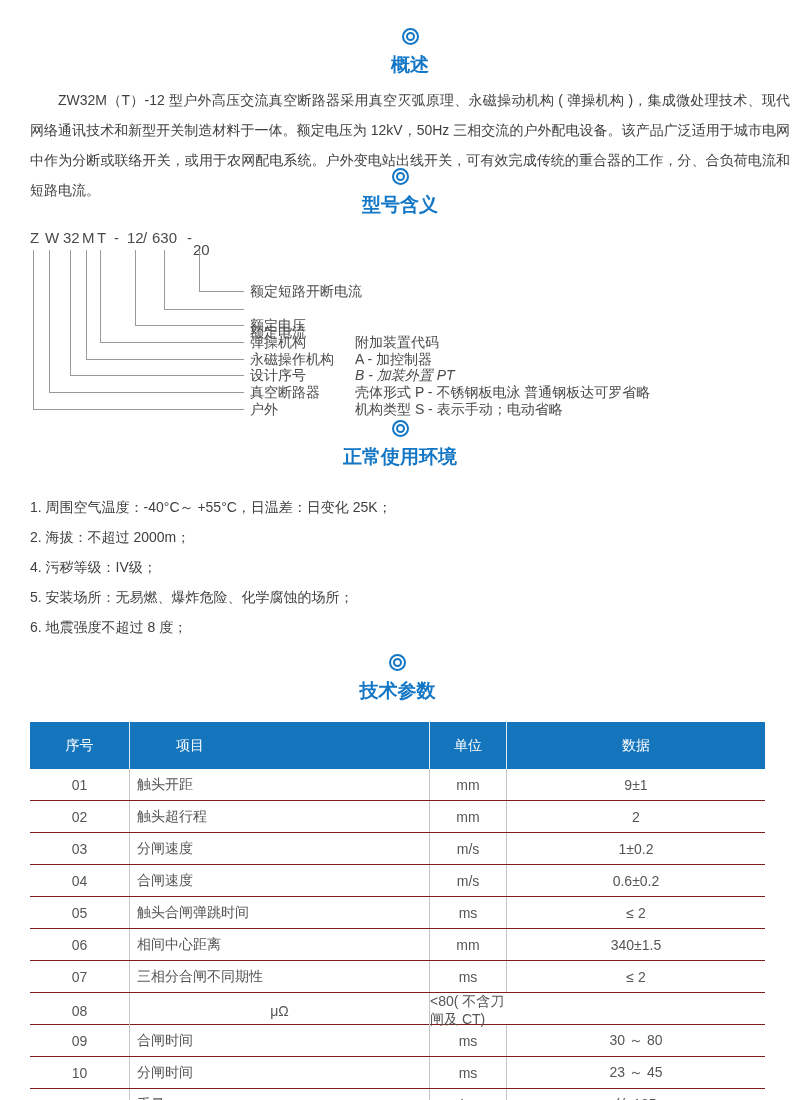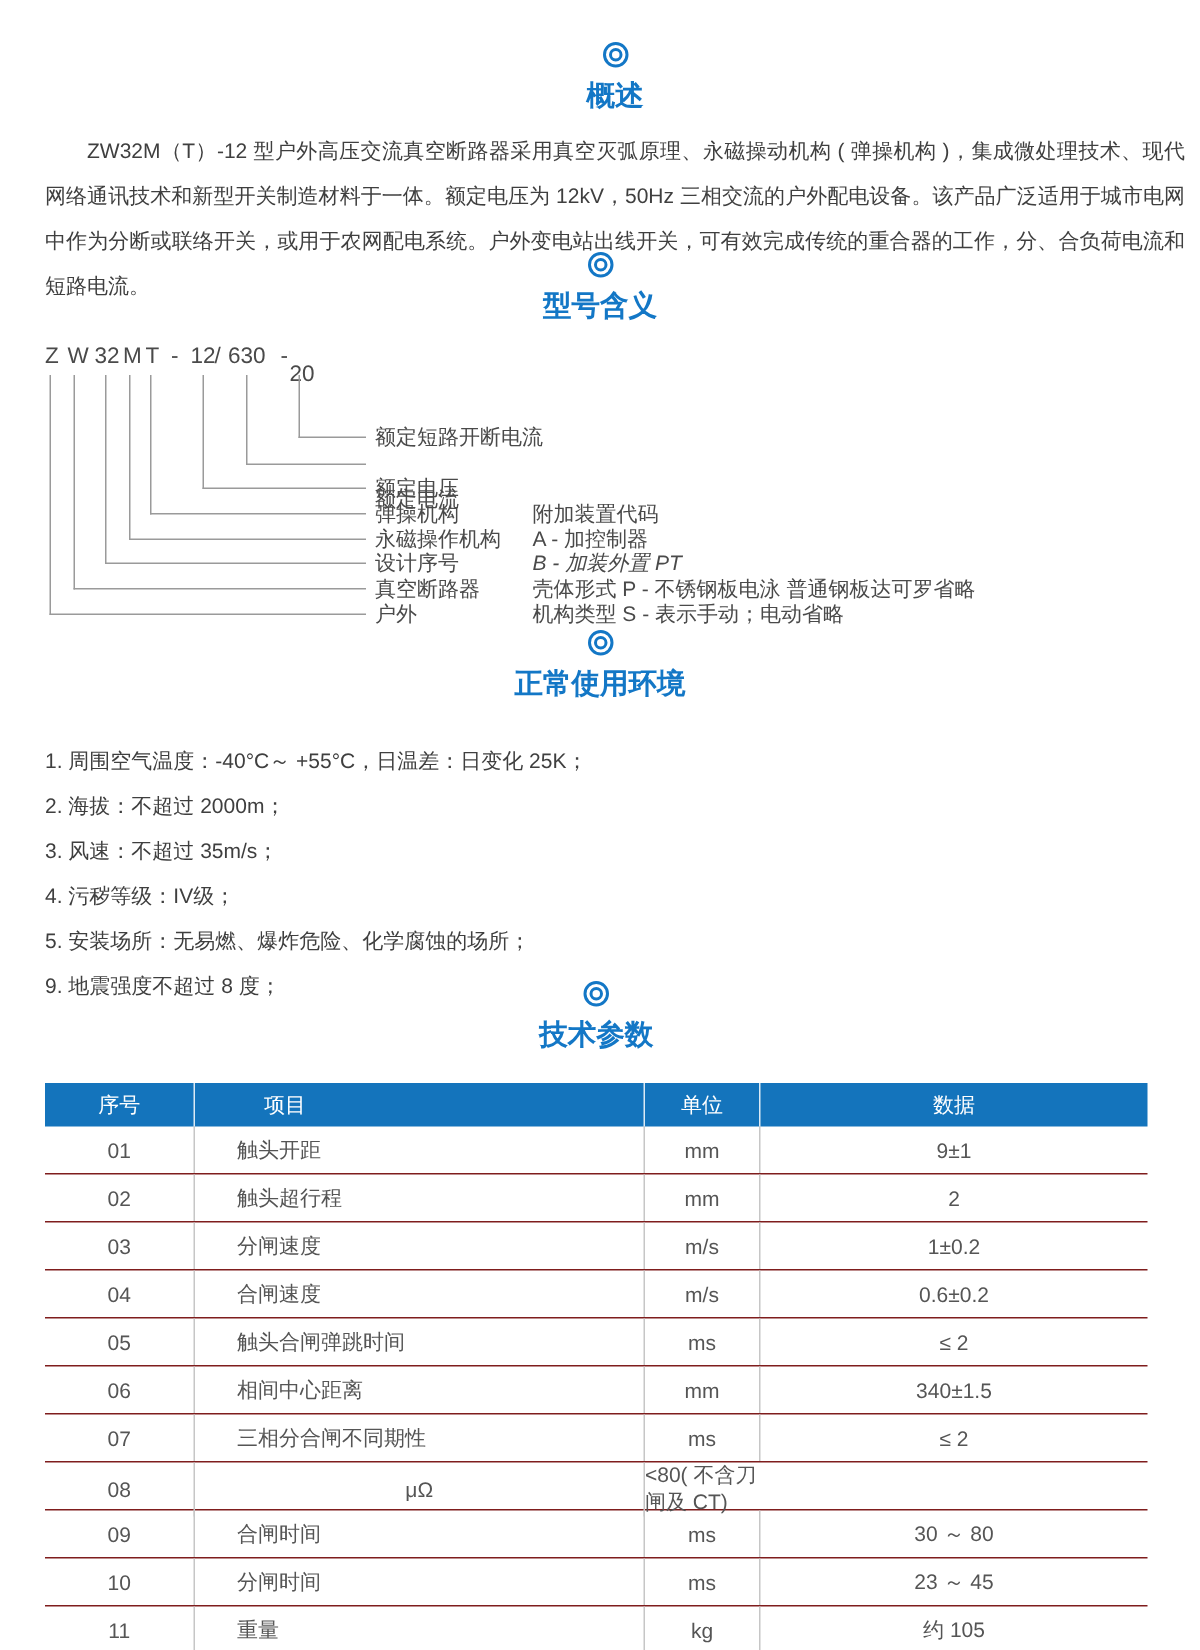--- a/index.html
+++ b/index.html
@@ -24,28 +24,28 @@
   .dnote{position:absolute;left:325px;font-size:14px;color:#4a4a4a;white-space:nowrap;line-height:18px;}
 
   
   #sec-env{top:420px;width:740px;}
   .env-list{margin-top:24px;}
   .env-item{font-size:14px;line-height:30px;color:#3f3f3f;}
 
   
   #sec-specs{top:654px;width:735px;}
   .spec-table{margin-top:20px;width:735px;font-size:14px;}
-  .thead{display:grid;grid-template-columns:99px 300px 77px 259px;background:#1474bc;color:#ffffff;height:29px;}
+  .thead{display:grid;grid-template-columns:99px 300px 77px 259px;background:#1474bc;color:#ffffff;height:47px;}
   .hcell{display:flex;align-items:center;justify-content:center;border-left:1px solid rgba(255,255,255,.85);}
   .hcell.c0{border-left:none;}
   .hcell.c1{justify-content:flex-start;padding-left:46px;}
   .trow{display:grid;grid-template-columns:99px 300px 77px 259px;height:31px;border-bottom:1px solid #7f1d1d;color:#555;}
   .tcell{display:flex;align-items:center;justify-content:center;border-left:1px solid #c6c6c6;}
   .tcell.c0{border-left:none;}
-  .tcell.c1{justify-content:flex-start;padding-left:28px;}
+  .tcell.c1{justify-content:flex-start;padding-left:7px;}
 </style>
 </head>
 <body>
 
 <div class="page">
 
   <div class="section" id="sec-overview">
     <div class="section-title">
       <span class="ring"></span>
       <span>概述</span>
@@ -95,24 +95,23 @@
   </div>
 
   <div class="section" id="sec-env">
     <div class="section-title">
       <span class="ring"></span>
       <span>正常使用环境</span>
     </div>
     <div class="env-list">
         <div class="env-item">1. 周围空气温度：-40°C～ +55°C，日温差：日变化 25K；</div>
         <div class="env-item">2. 海拔：不超过 2000m；</div>
-        <div class="env-item">3. 风速：不超过 35m/s；</div>
         <div class="env-item">4. 污秽等级：IV级；</div>
         <div class="env-item">5. 安装场所：无易燃、爆炸危险、化学腐蚀的场所；</div>
-        <div class="env-item">9. 地震强度不超过 8 度；</div>
+        <div class="env-item">6. 地震强度不超过 8 度；</div>
       </div>
   </div>
 
   <div class="section" id="sec-specs">
     <div class="section-title">
       <span class="ring"></span>
       <span>技术参数</span>
     </div>
     <div class="spec-table">
       <div class="thead">

